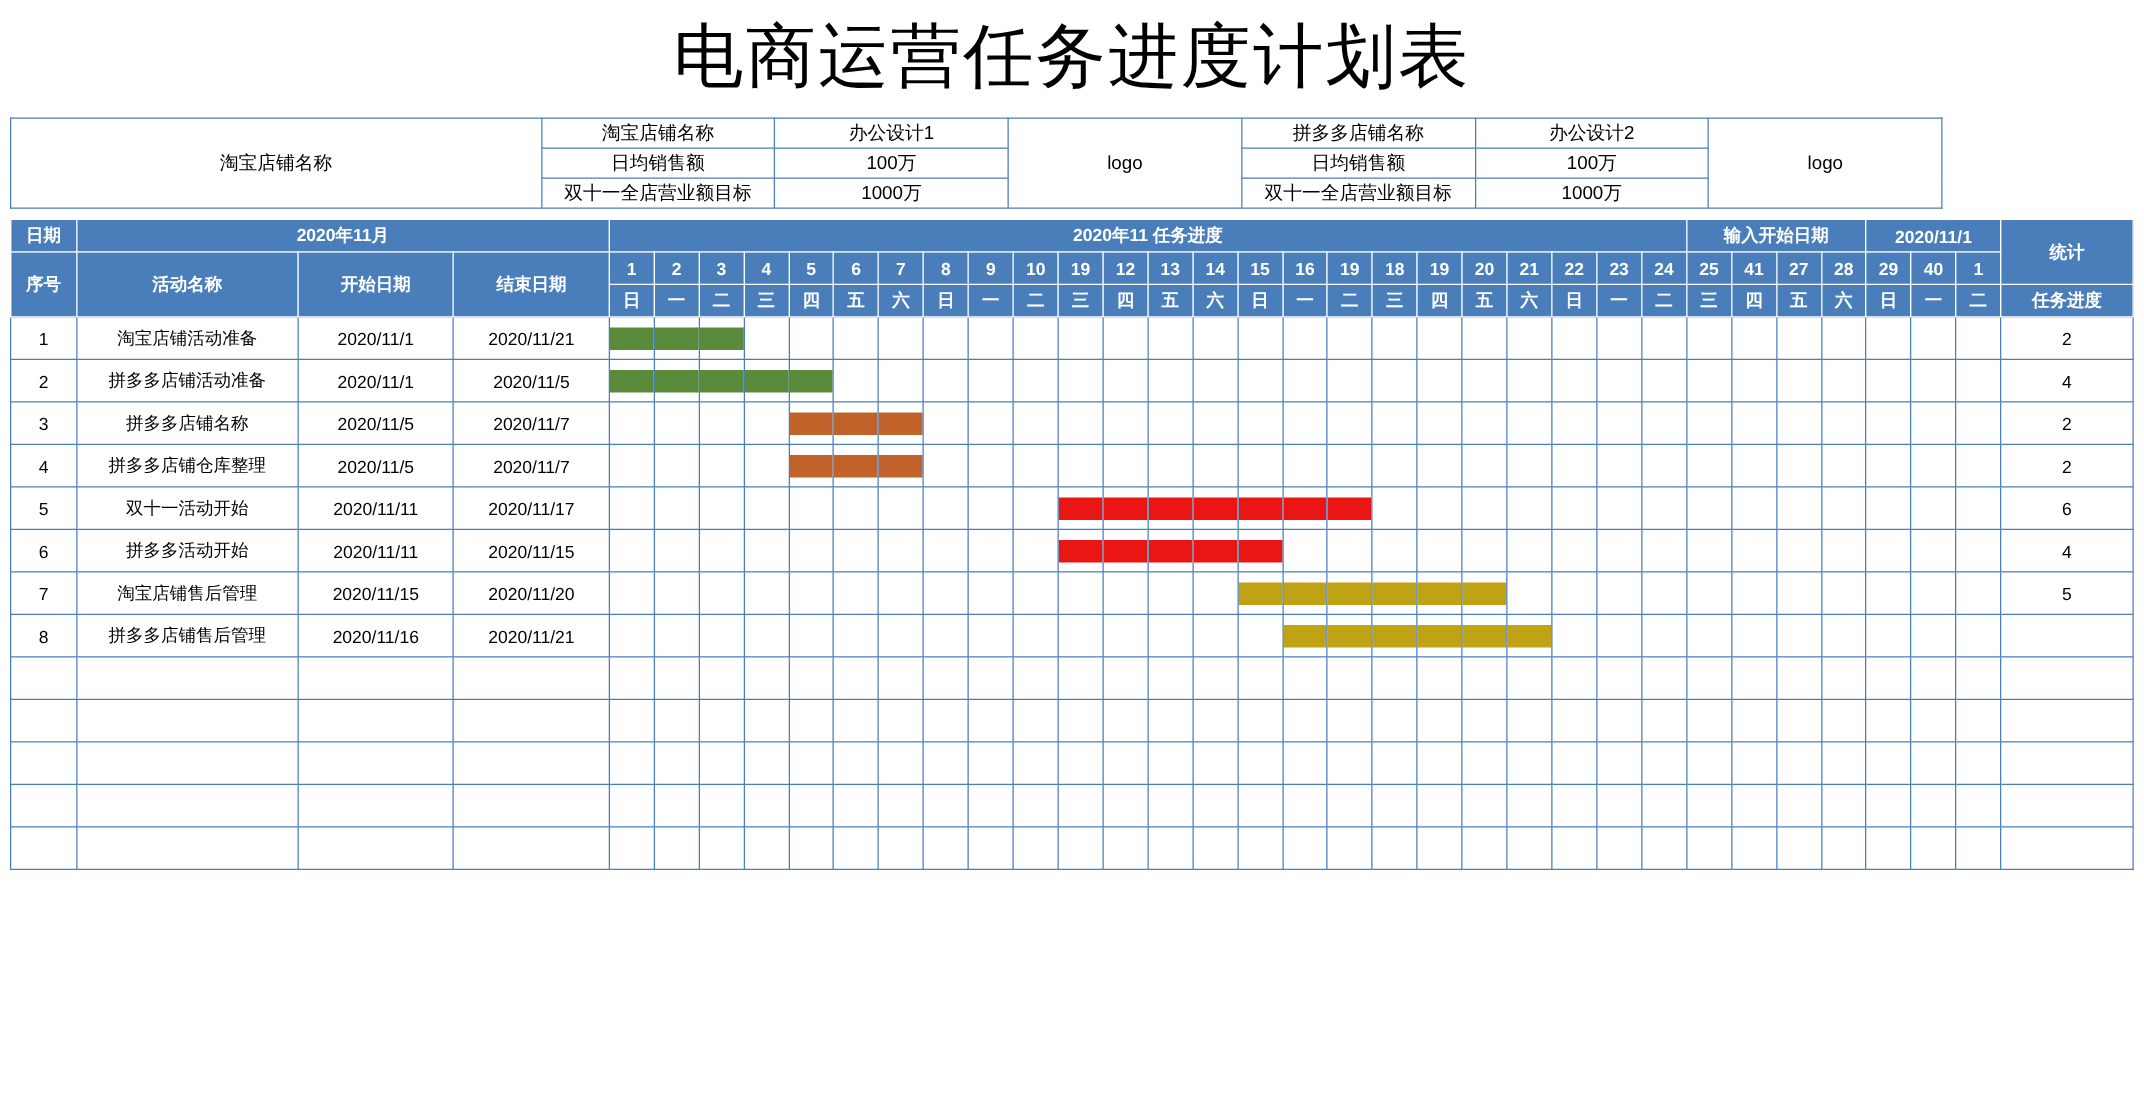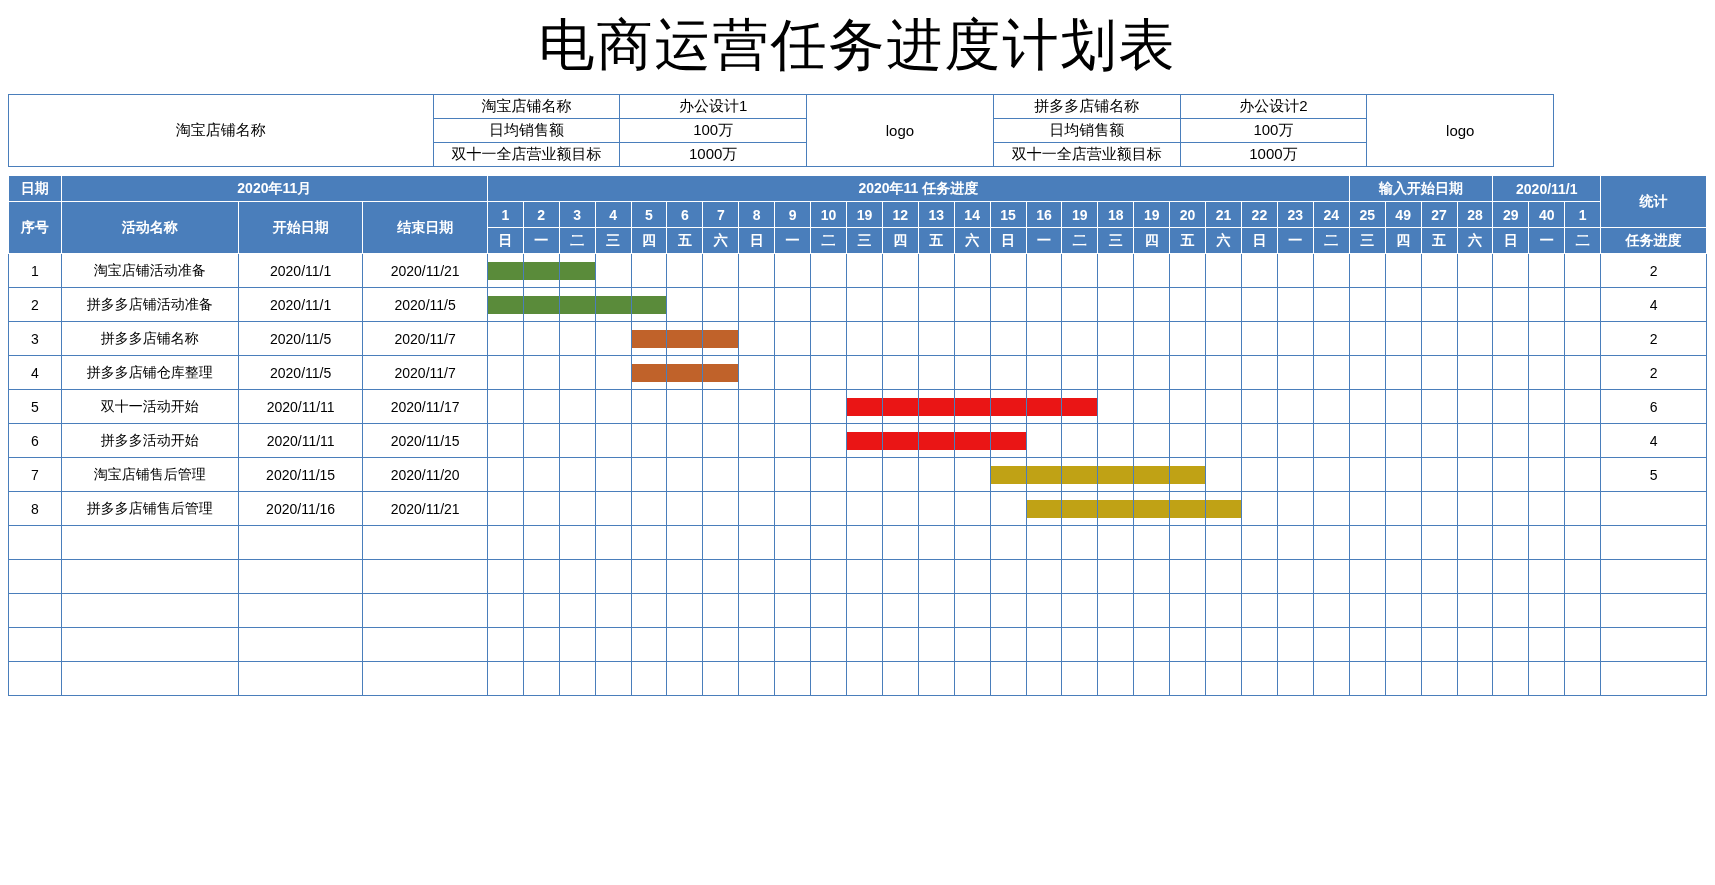--- a/index.html
+++ b/index.html
@@ -164,21 +164,21 @@
         <th>16</th>
         <th>19</th>
         <th>18</th>
         <th>19</th>
         <th>20</th>
         <th>21</th>
         <th>22</th>
         <th>23</th>
         <th>24</th>
         <th>25</th>
-        <th>49</th>
+        <th>41</th>
         <th>27</th>
         <th>28</th>
         <th>29</th>
         <th>40</th>
         <th>1</th>
       </tr>
   <tr class="hdr" id="weekday-row">
         <th>日</th>
         <th>一</th>
         <th>二</th>

